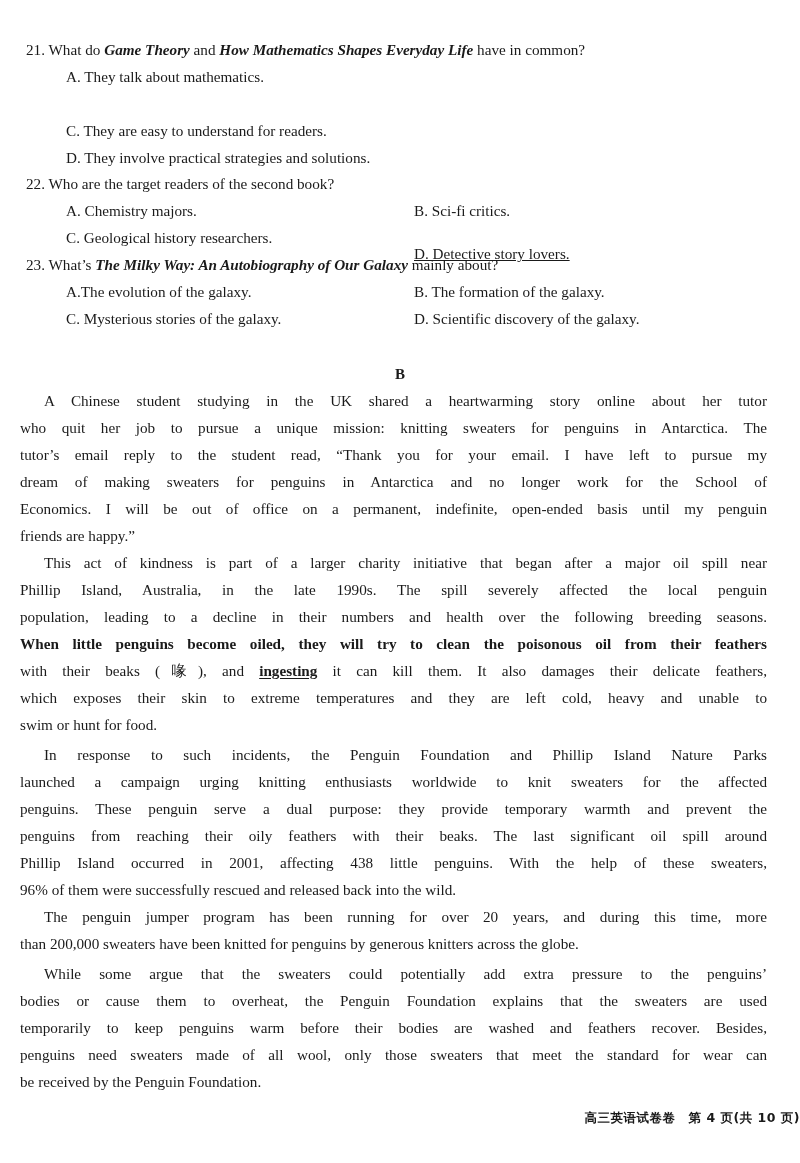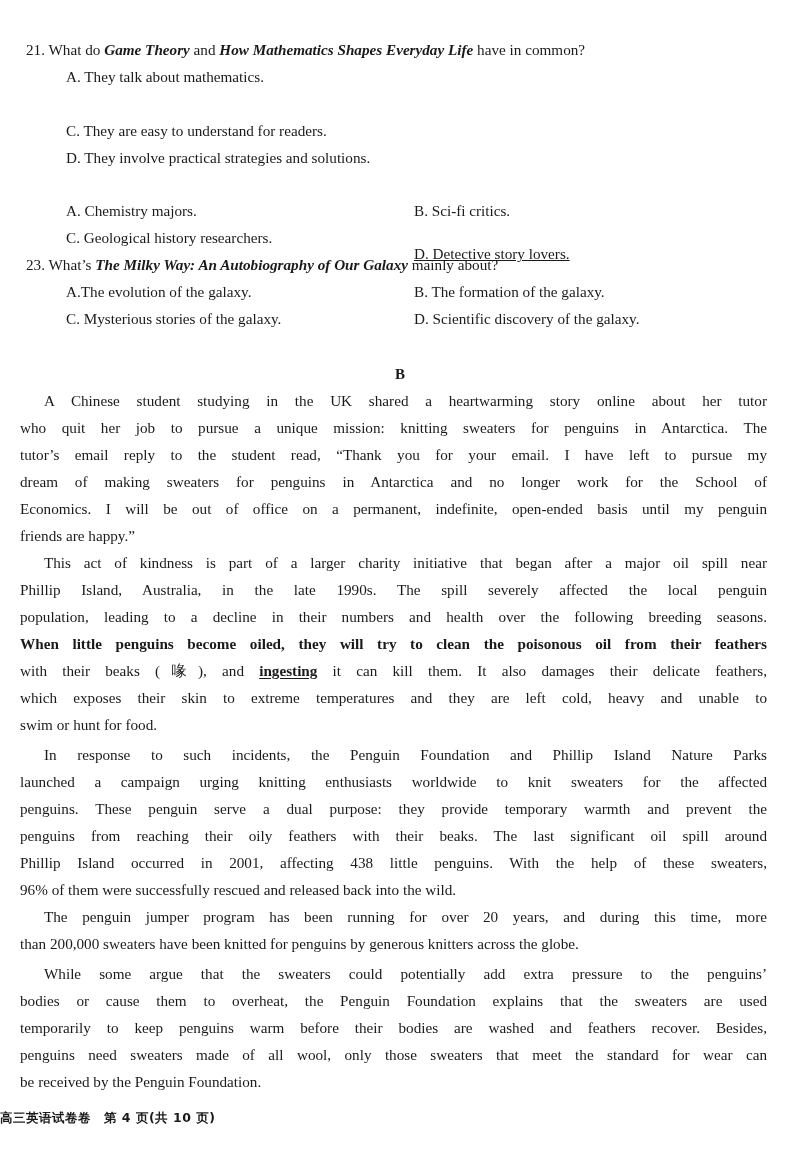--- a/index.html
+++ b/index.html
@@ -21,38 +21,42 @@
   .q { left: 26px; }
   .opt { left: 66px; }
   .opt2 { left: 414px; }
   .bt { font-weight: bold; font-style: italic; }
   .sec {
     position: absolute; left: 0; width: 800px; text-align: center;
     font-weight: bold; font-size: 15px; line-height: 20px;
   }
   .ul { font-weight: bold; text-decoration: underline; text-underline-offset: 2px; }
   .footer {
-    position: absolute; left: 0; width: 800px; text-align: left;
+    position: absolute; left: 0; width: 800px; text-align: right;
     font-family: "DejaVu Sans", sans-serif; font-size: 12.5px; font-weight: bold; line-height: 18px;
     letter-spacing: 0.5px;
   }
 </style>
 </head>
 <body>
 
 <div class="page">
 
   <div class="line q" style="top:40px;">
     <span>21.</span>
     <span>What do </span><span class="bt">Game Theory</span><span> and </span><span class="bt">How Mathematics Shapes Everyday Life</span><span> have in common?</span>
   </div>
   <div class="line opt" style="top:67px;">A. They talk about mathematics.</div>
   <div class="line opt" style="top:148px;">D. They involve practical strategies and solutions.</div>
   <div class="line opt" style="top:121px;">C. They are easy to understand for readers.</div>
 
+  <div class="line q" style="top:174px;">
+    <span>22.</span>
+    <span>Who are the target readers of the second book?</span>
+  </div>
   <div class="line opt" style="top:201px;">A. Chemistry majors.</div>
   <div class="line opt2" style="top:201px;">B. Sci-fi critics.</div>
   <div class="line opt" style="top:228px;">C. Geological history researchers.</div>
   <div class="line opt2" style="top:244px;text-decoration:underline;">D. Detective story lovers.</div>
 
   <div class="line q" style="top:255px;">
     <span>23.</span>
     <span>What’s </span><span class="bt">The Milky Way: An Autobiography of Our Galaxy</span><span> mainly about?</span>
   </div>
   <div class="line opt" style="top:282px;">A.The evolution of the galaxy.</div>

